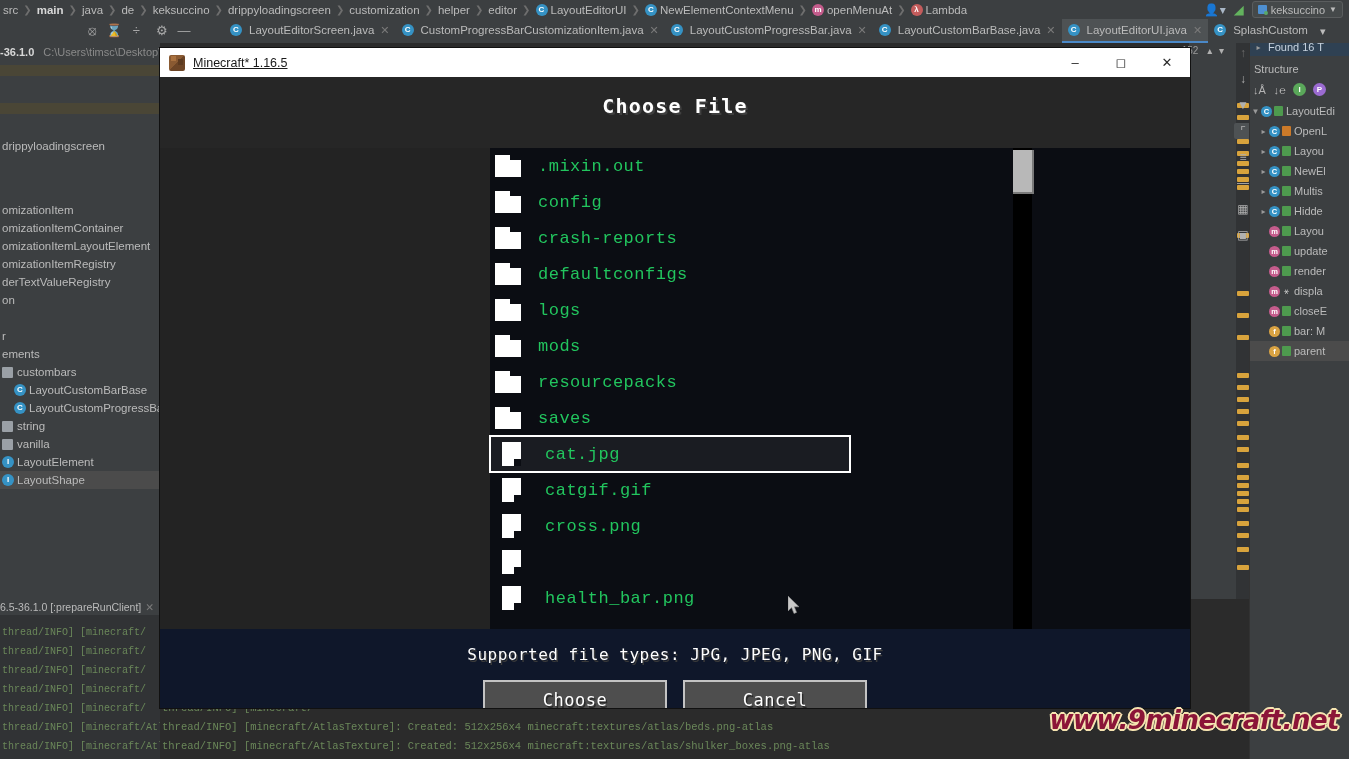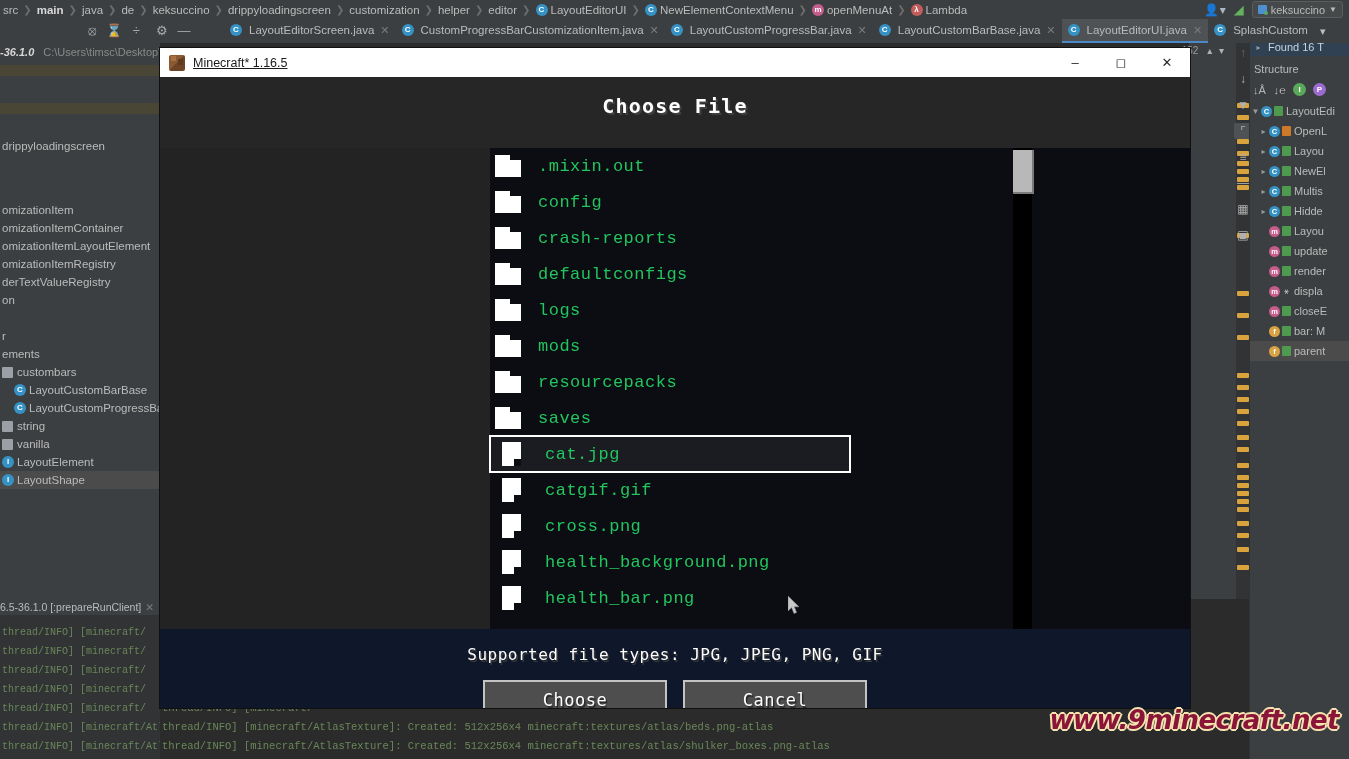--- a/index.html
+++ b/index.html
@@ -39,21 +39,21 @@
   .tab{display:flex;align-items:center;gap:4px;padding:0 6px;color:#bbbbbb;white-space:nowrap;
        border-bottom:2px solid transparent;background:#3c3f41;}
   .tab.active{background:#4e5254;border-bottom:2px solid #4a88c7;}
   .tab .x{color:#7a7a7a;font-size:11px;margin-left:2px;}
   #tabs-more{display:flex;align-items:center;padding:0 6px;color:#bbbbbb;font-size:11px;}
 
   
   #left-panel{position:absolute;left:0;top:43px;width:160px;bottom:0;background:#3c3f41;overflow:hidden;}
   #left-head{position:absolute;left:0;top:0;width:160px;height:18px;background:#3c3f41;
              font-size:11px;color:#9b9b9b;white-space:nowrap;overflow:hidden;display:flex;align-items:center;}
-  #left-head b{color:#d8d8d8;margin-right:9px;font-size:11px;font-style:italic;}
+  #left-head b{color:#d8d8d8;margin-right:9px;font-size:11px;}
   #left-head span.path{color:#8a8a8a;}
   .bar-hl{position:absolute;left:0;width:160px;height:11px;background:#4a4636;}
   #tree{position:absolute;left:0;top:90px;width:160px;font-size:11.5px;color:#bbbbbb;}
   .trow{height:18px;display:flex;align-items:center;white-space:nowrap;overflow:hidden;padding-left:2px;}
   .trow.sel{background:#4b4b4b;}
   .pkg{display:inline-block;width:11px;height:11px;background:#9aa0a6;border-radius:1px;margin-right:4px;flex:none;}
   #left-bottom{position:absolute;left:0;bottom:0;width:160px;height:160px;background:#313335;
                font-family:"Liberation Mono",monospace;font-size:10px;color:#6a8759;overflow:hidden;}
   #run-tab{position:absolute;left:0;top:0;width:160px;height:16px;background:#3c3f41;color:#bbbbbb;
            font-family:"Liberation Sans",sans-serif;font-size:10.5px;display:flex;align-items:center;white-space:nowrap;}
@@ -583,21 +583,20 @@
         <div class="frow">
           <span class="file-ico"></span>
           <span class="fname" style="margin-left:24px">catgif.gif</span>
         </div>
         <div class="frow">
           <span class="file-ico"></span>
           <span class="fname" style="margin-left:24px">cross.png</span>
         </div>
         <div class="frow">
           <span class="file-ico"></span>
-          <span class="fname" style="margin-left:24px">health_background.png</span>
         </div>
         <div class="frow">
           <span class="file-ico"></span>
           <span class="fname" style="margin-left:24px">health_bar.png</span>
         </div>
       </div>
 
       <div id="mc-scroll-track"></div>
       <div id="mc-scroll-thumb"></div>
 

